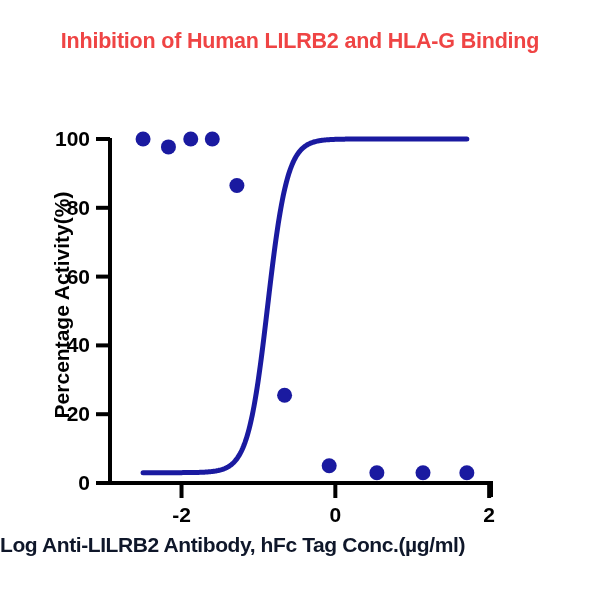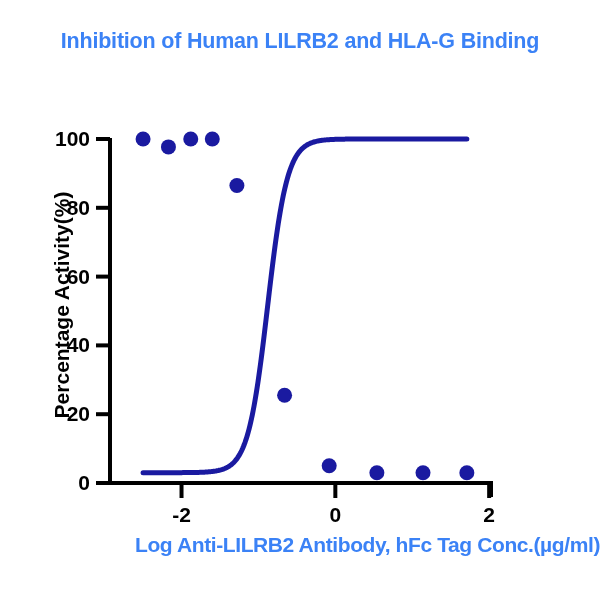--- a/index.html
+++ b/index.html
@@ -20,21 +20,21 @@
     background: #ffffff;
   }
   .chart-title {
     position: absolute;
     left: 0;
     top: 29px;
     width: 600px;
     text-align: center;
     font-size: 21.5px;
     font-weight: bold;
-    color: #3b82f6;
+    color: #ef4444;
     letter-spacing: -0.2px;
     white-space: nowrap;
   }
   .chart-subtitle {
     position: absolute;
     left: 0;
     top: 68px;
     width: 600px;
     text-align: center;
     font-size: 18px;
@@ -54,24 +54,24 @@
     color: #000000;
     transform: rotate(-90deg);
     transform-origin: center center;
     white-space: nowrap;
   }
   .xlabel {
     position: absolute;
     left: 0;
     top: 533px;
     width: 600px;
-    text-align: right;
+    text-align: left;
     font-size: 21px;
     font-weight: bold;
-    color: #3b82f6;
+    color: #0f172a;
     letter-spacing: -0.4px;
     white-space: nowrap;
   }
   #plot-svg {
     position: absolute;
     left: 0;
     top: 0;
   }
   .tick-text {
     font-family: "Liberation Sans", sans-serif;

